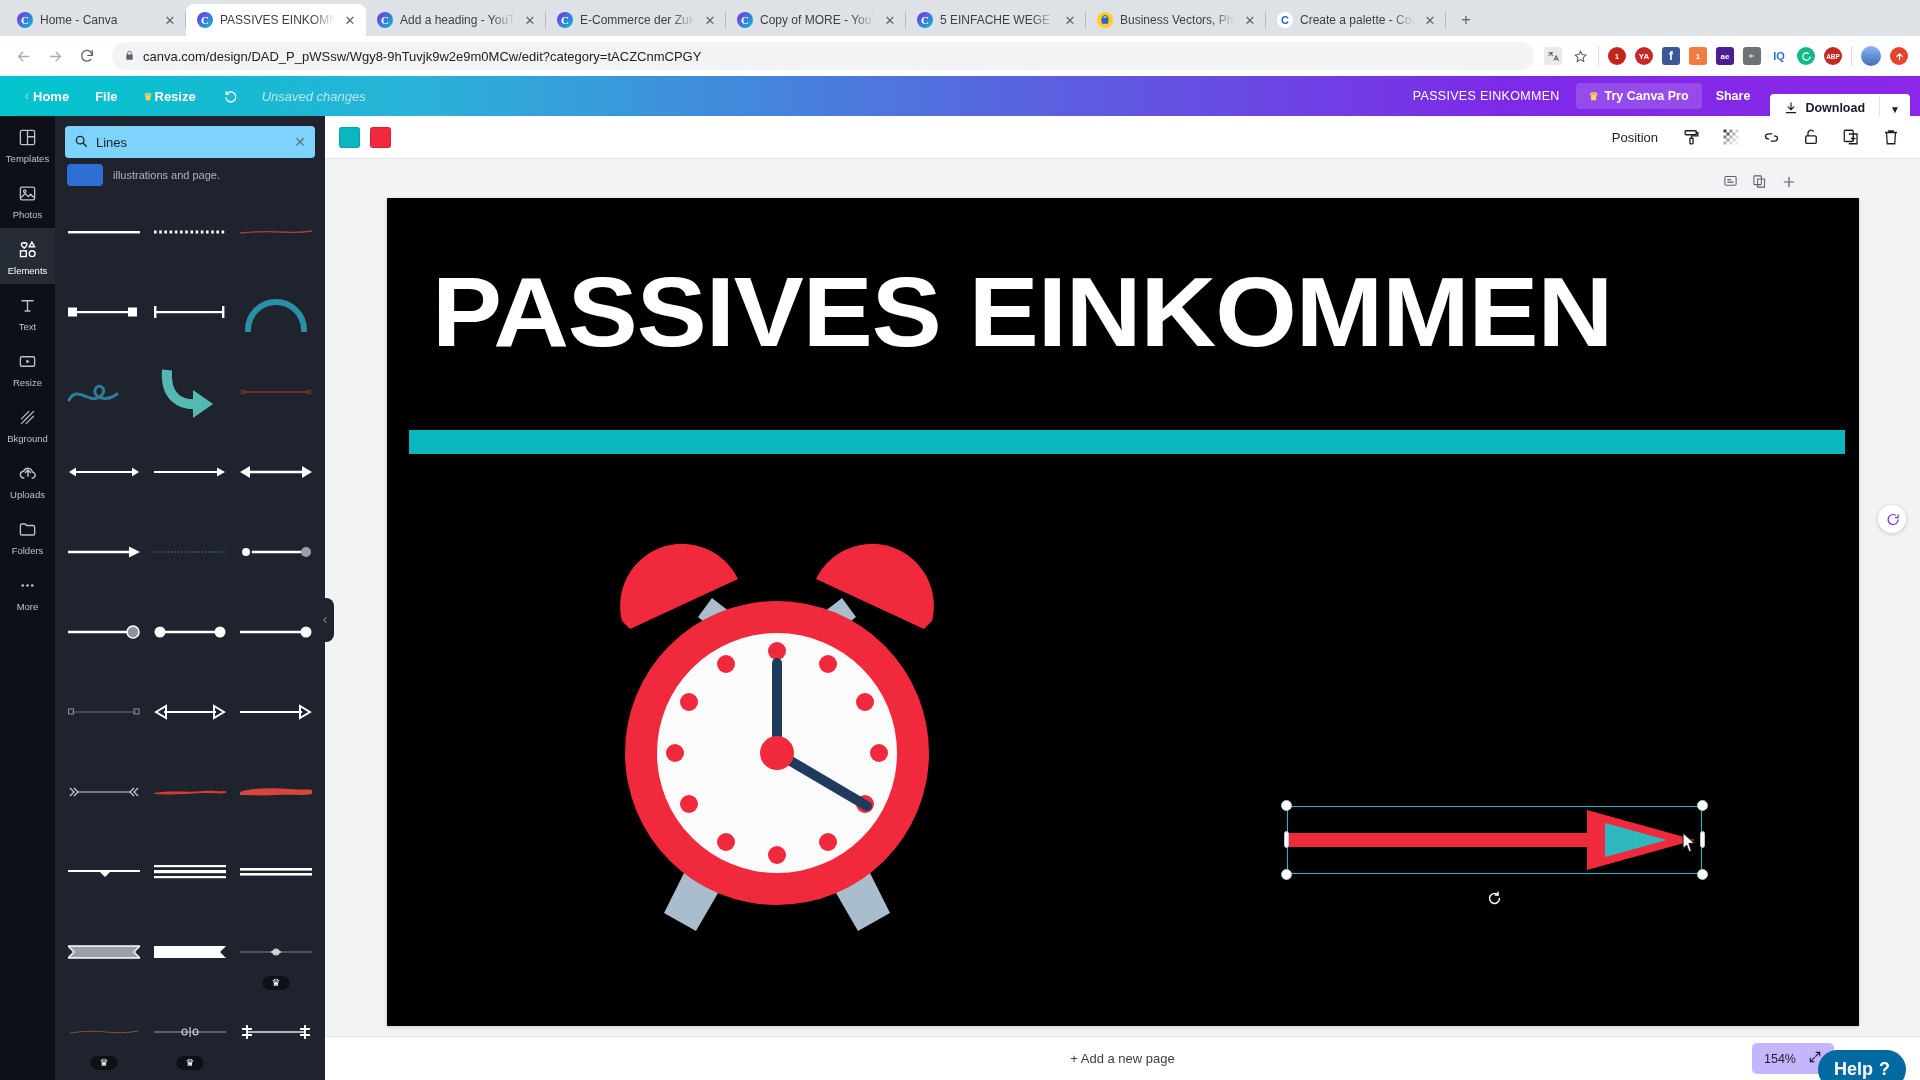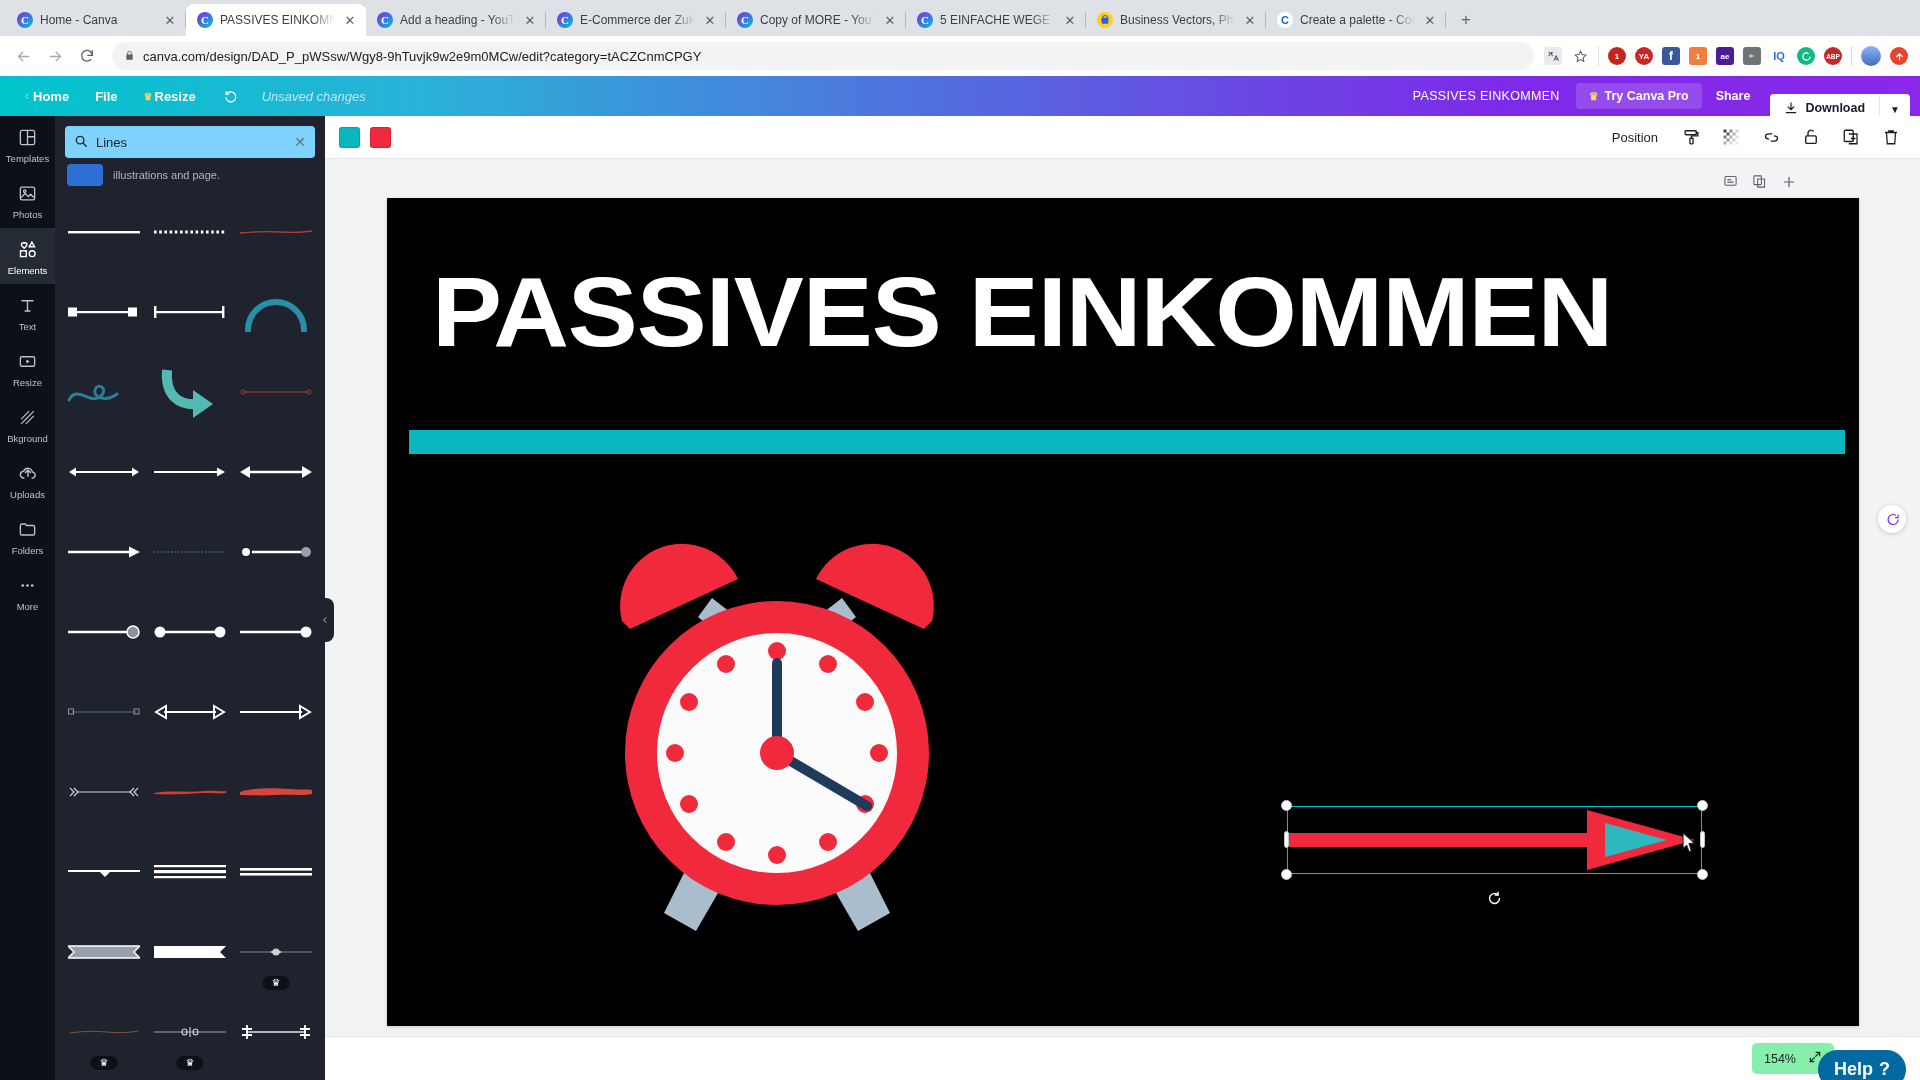--- a/index.html
+++ b/index.html
@@ -348,21 +348,21 @@
   .addpage {
     flex: 1;
     text-align: center;
     font-size: 13px;
     color: #3b3f48;
   }
   .zoom-pill {
     position: absolute;
     right: 86px;
     display: flex; align-items: center; gap: 12px;
-    background: #86efac;
+    background: #c4b5fd;
     border-radius: 5px;
     padding: 7px 12px;
     font-size: 12.5px;
     color: #1b1f27;
   }
   .help-pill {
     position: absolute;
     right: 14px;
     background: #0369a1;
     color: #fff;
@@ -1052,20 +1052,21 @@
               <svg width="15" height="22" viewBox="0 0 16 24">
                   <path d="M1 1l12 11-5.6.6L10 20.5 7.6 21.5 5 14.6 1 18z" fill="#fff" stroke="#1b1f27" stroke-width="1.1"></path>
                 </svg>
             </span>
           </div>
 
         </div>
       </div>
 
       <div class="bottom-bar">
+        <div class="addpage">+ Add a new page</div>
         <div class="zoom-pill">
           <span>154%</span>
           <span>
             <svg width="14" height="14" viewBox="0 0 24 24" fill="none" stroke="currentColor" stroke-width="2" stroke-linecap="round">
                 <path d="M14 4h6v6M20 4l-7 7M10 20H4v-6M4 20l7-7"></path>
               </svg>
           </span>
         </div>
         <div class="help-pill">
           <span>Help</span>

